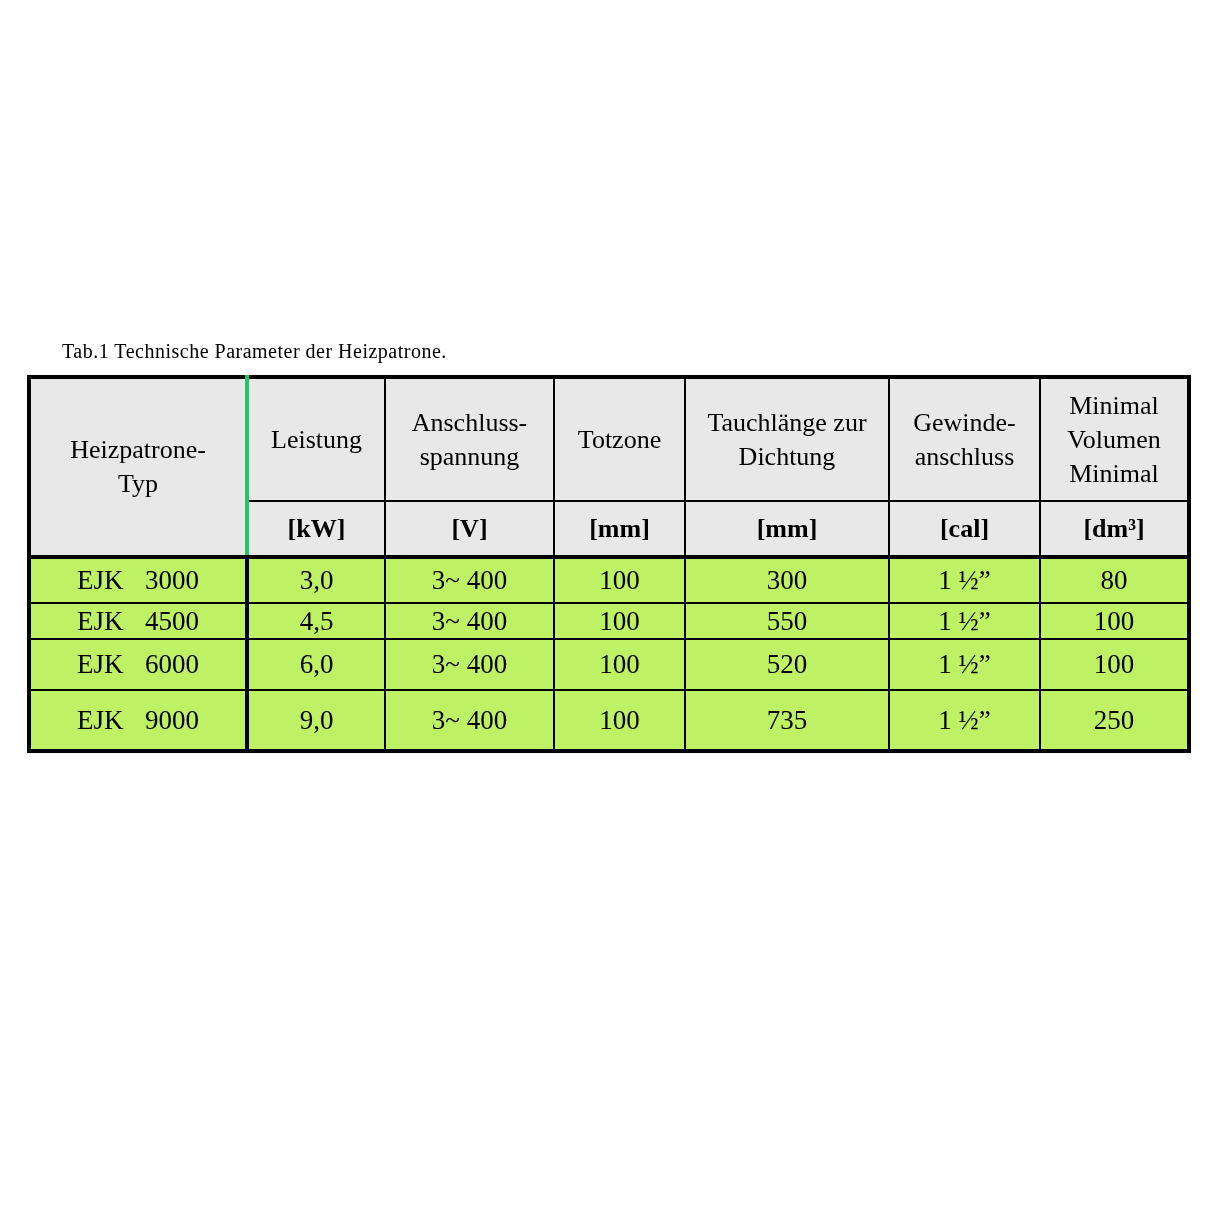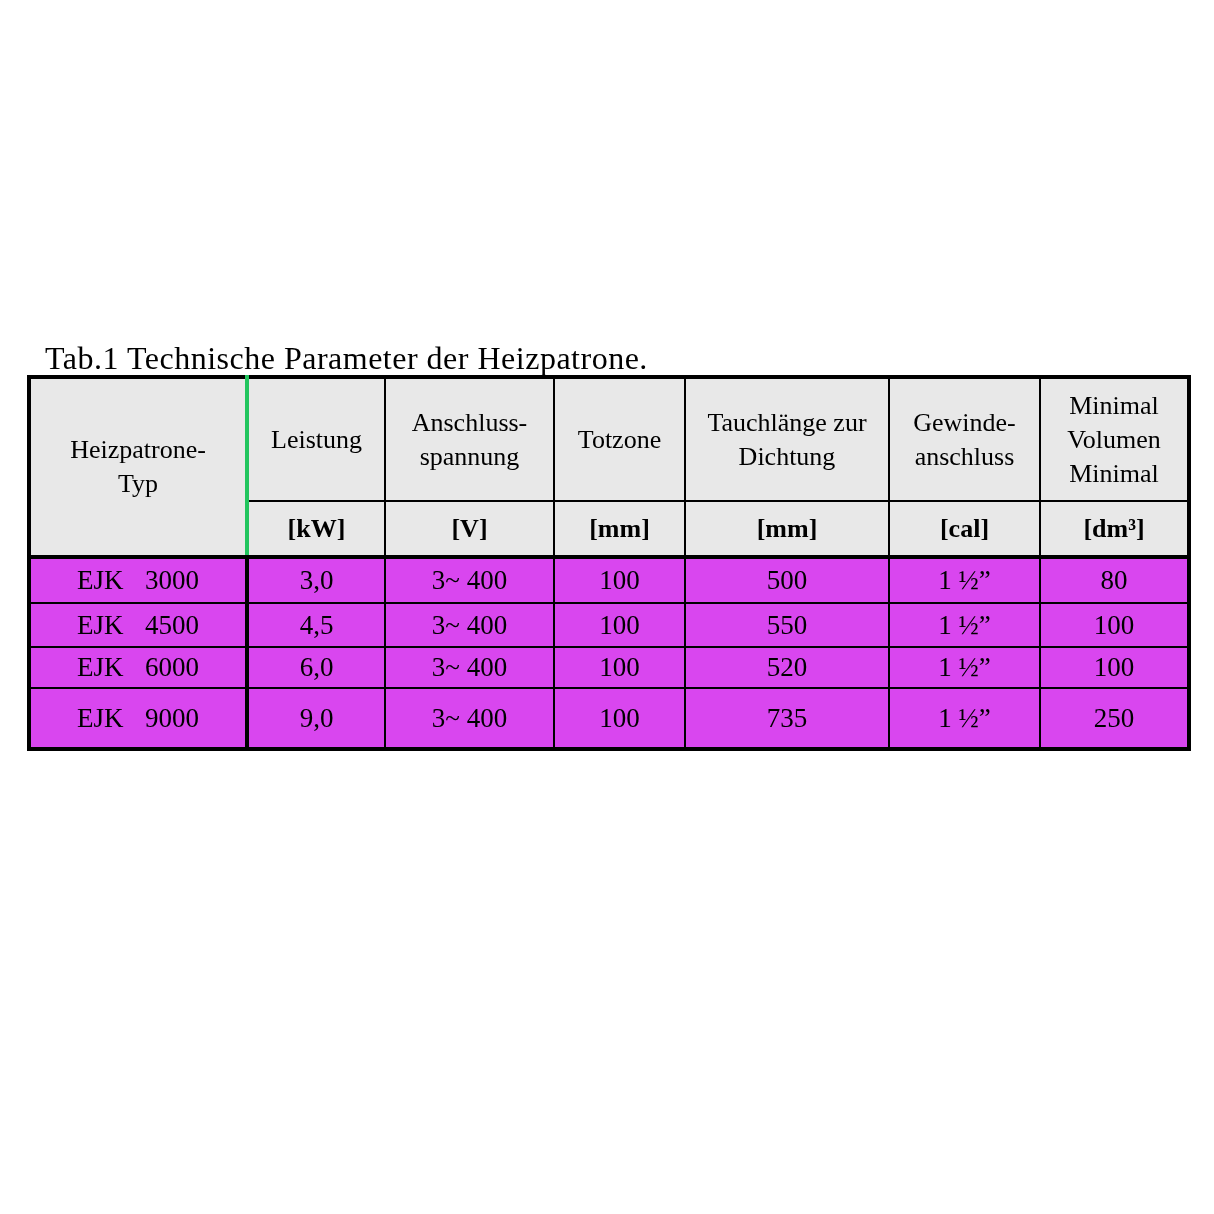--- a/index.html
+++ b/index.html
@@ -11,22 +11,22 @@
     color: #000000;
   }
   .stage {
     position: relative;
     width: 1214px; height: 1214px;
     background: #ffffff;
     overflow: hidden;
   }
   .caption {
     position: absolute;
-    left: 45px; top: 340px;
-    font-size: 32px;
+    left: 62px; top: 340px;
+    font-size: 20px;
     letter-spacing: 0.5px;
     white-space: nowrap;
     font-family: Liberation Serif, serif;
   }
   table.params {
     position: absolute;
     left: 27px; top: 375px;
     width: 1160px;
     border-collapse: collapse;
     table-layout: fixed;
@@ -41,29 +41,29 @@
     overflow: hidden;
   }
   thead th {
     background: #e8e8e8;
     font-size: 26px;
     line-height: 34px;
   }
   tr.row-names  { height: 124px; }
   tr.row-units  { height: 56px; }
   tr.row-data-1 { height: 46px; }
-  tr.row-data-2 { height: 44px; }
-  tr.row-data-3 { height: 41px; }
+  tr.row-data-2 { height: 36px; }
+  tr.row-data-3 { height: 51px; }
   tr.row-data-4 { height: 61px; }
   th.th-typ {
     border-right: 4px solid #22c55e;
     border-bottom: 4px solid #000000;
   }
   tr.row-units th { border-bottom: 4px solid #000000; font-weight: bold; }
-  tbody td { font-size: 27px; background: #d946ef; }
+  tbody td { font-size: 27px; background: #bef264; }
   tbody td.cell-typ {
     border-right: 4px solid #000000;
     word-spacing: 0.55em;
   }
   .hdr-line { display: block; }
 </style>
 </head>
 <body>
 
 <div class="stage">
@@ -118,21 +118,21 @@
         <th>[cal]</th>
         <th>[dm³]</th>
       </tr>
     </thead>
     <tbody>
       <tr class="row-data-1">
         <td class="cell-typ">EJK 3000</td>
         <td>3,0</td>
         <td>3~ 400</td>
         <td>100</td>
-        <td>500</td>
+        <td>300</td>
         <td>1 ½”</td>
         <td>80</td>
       </tr>
       <tr class="row-data-2">
         <td class="cell-typ">EJK 4500</td>
         <td>4,5</td>
         <td>3~ 400</td>
         <td>100</td>
         <td>550</td>
         <td>1 ½”</td>

